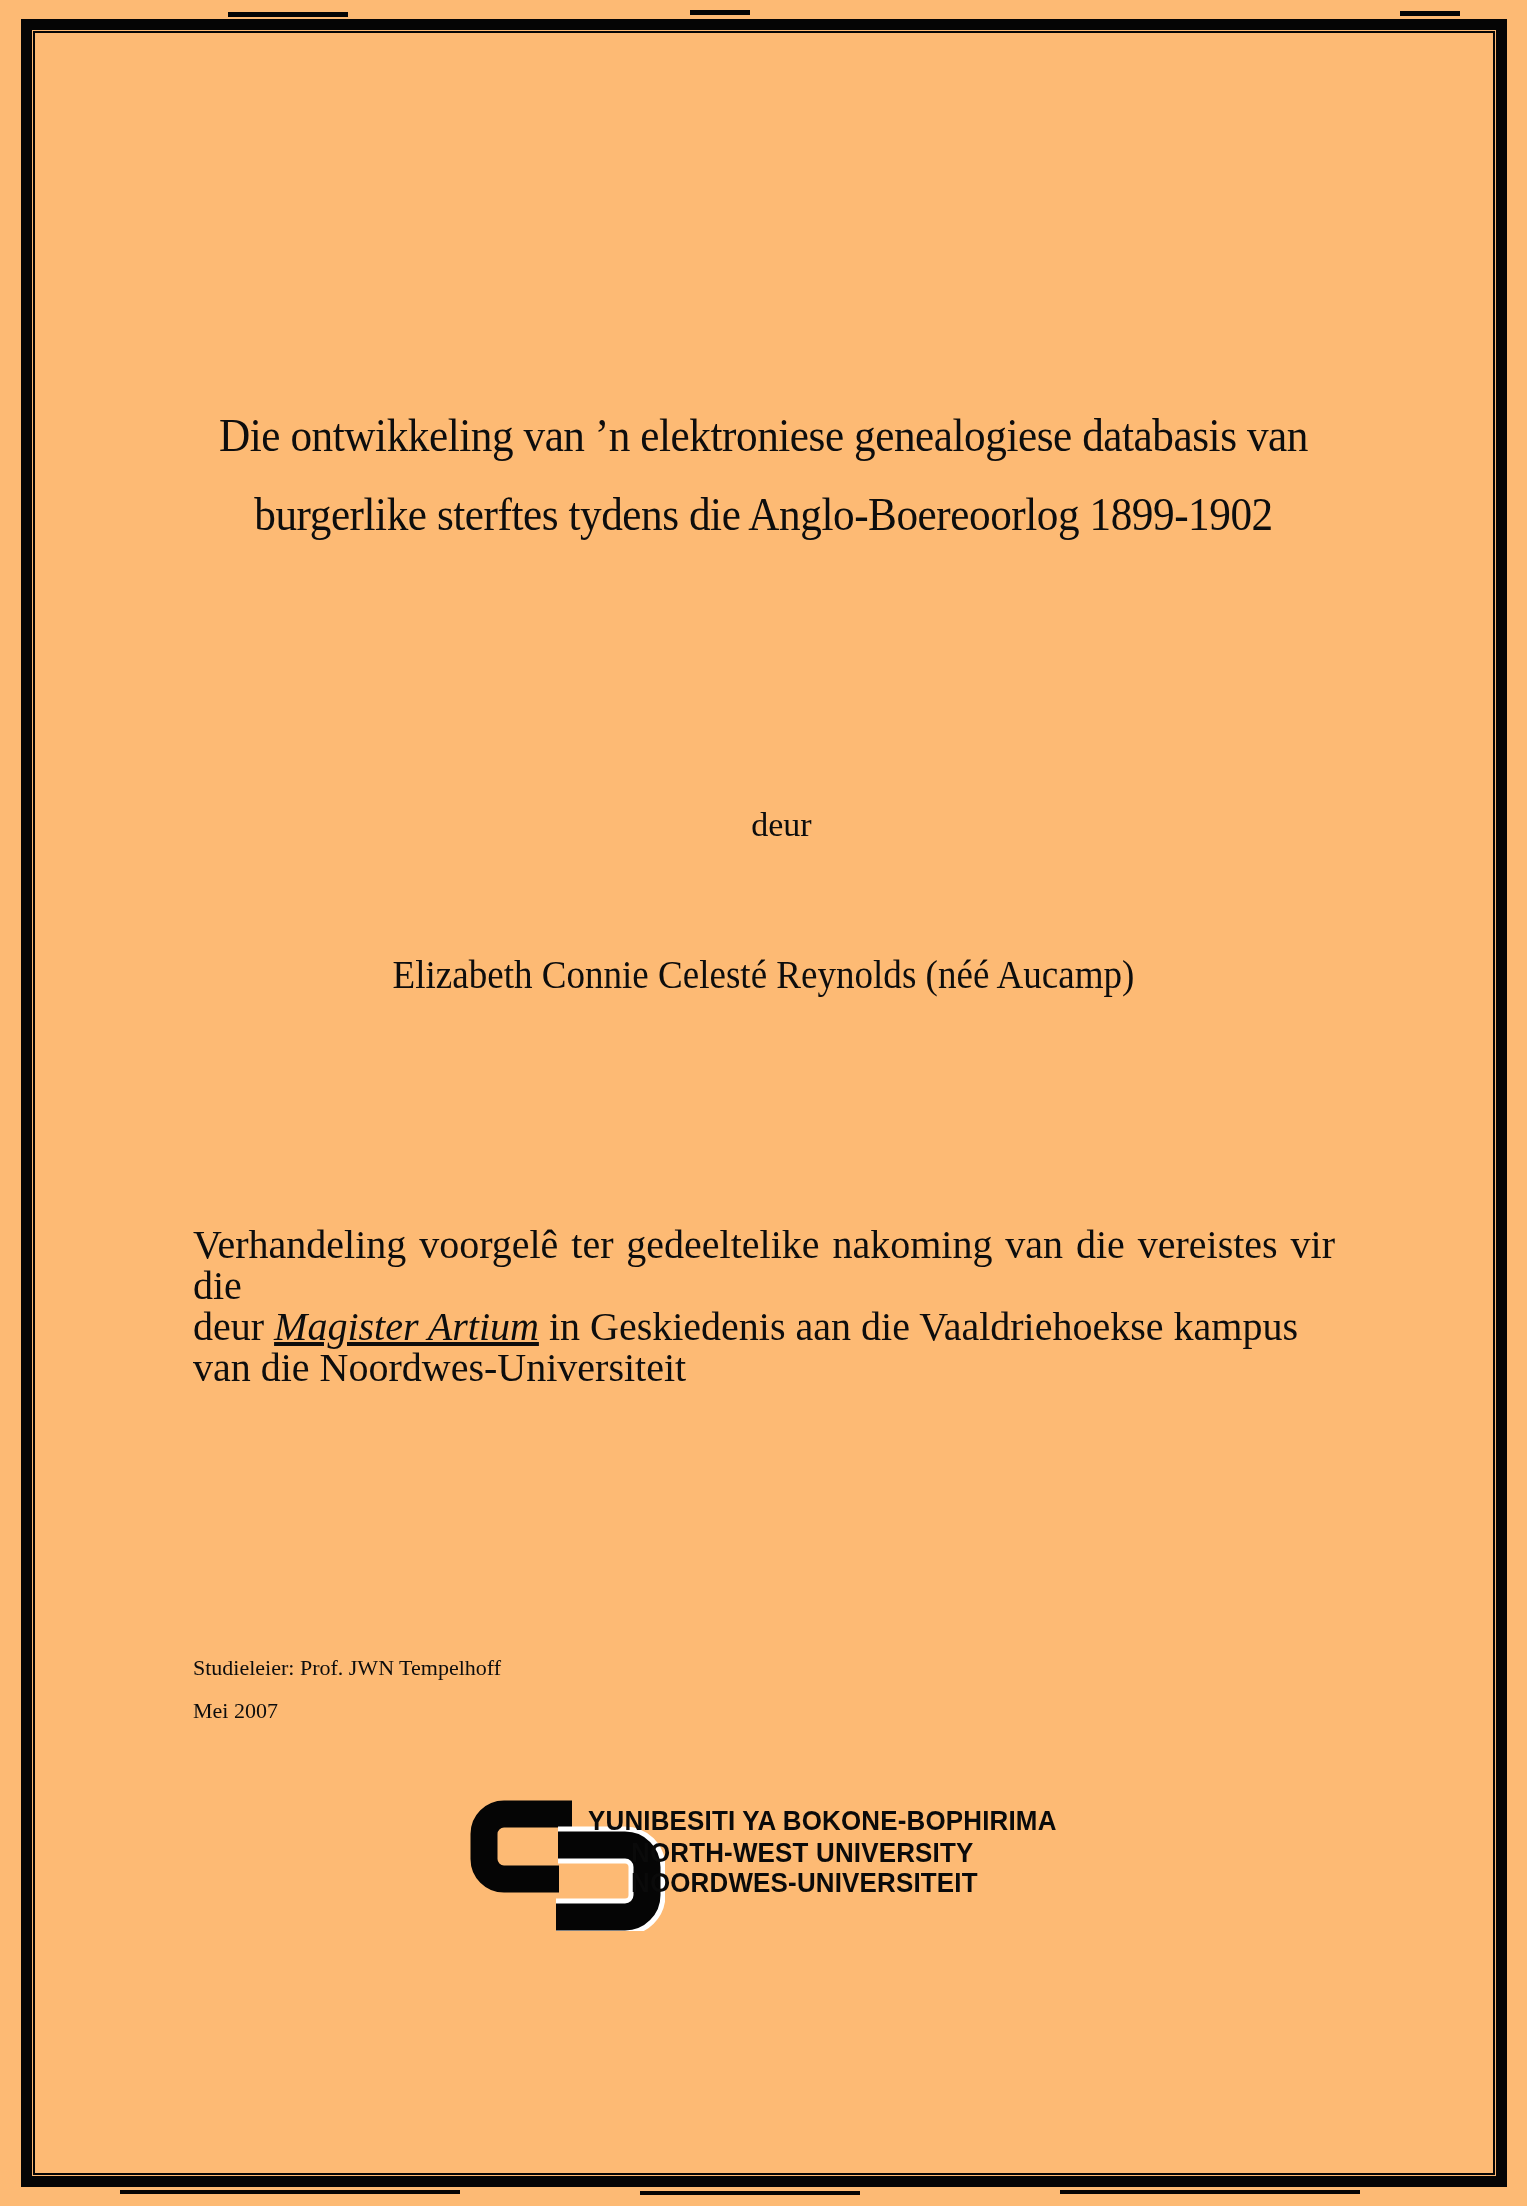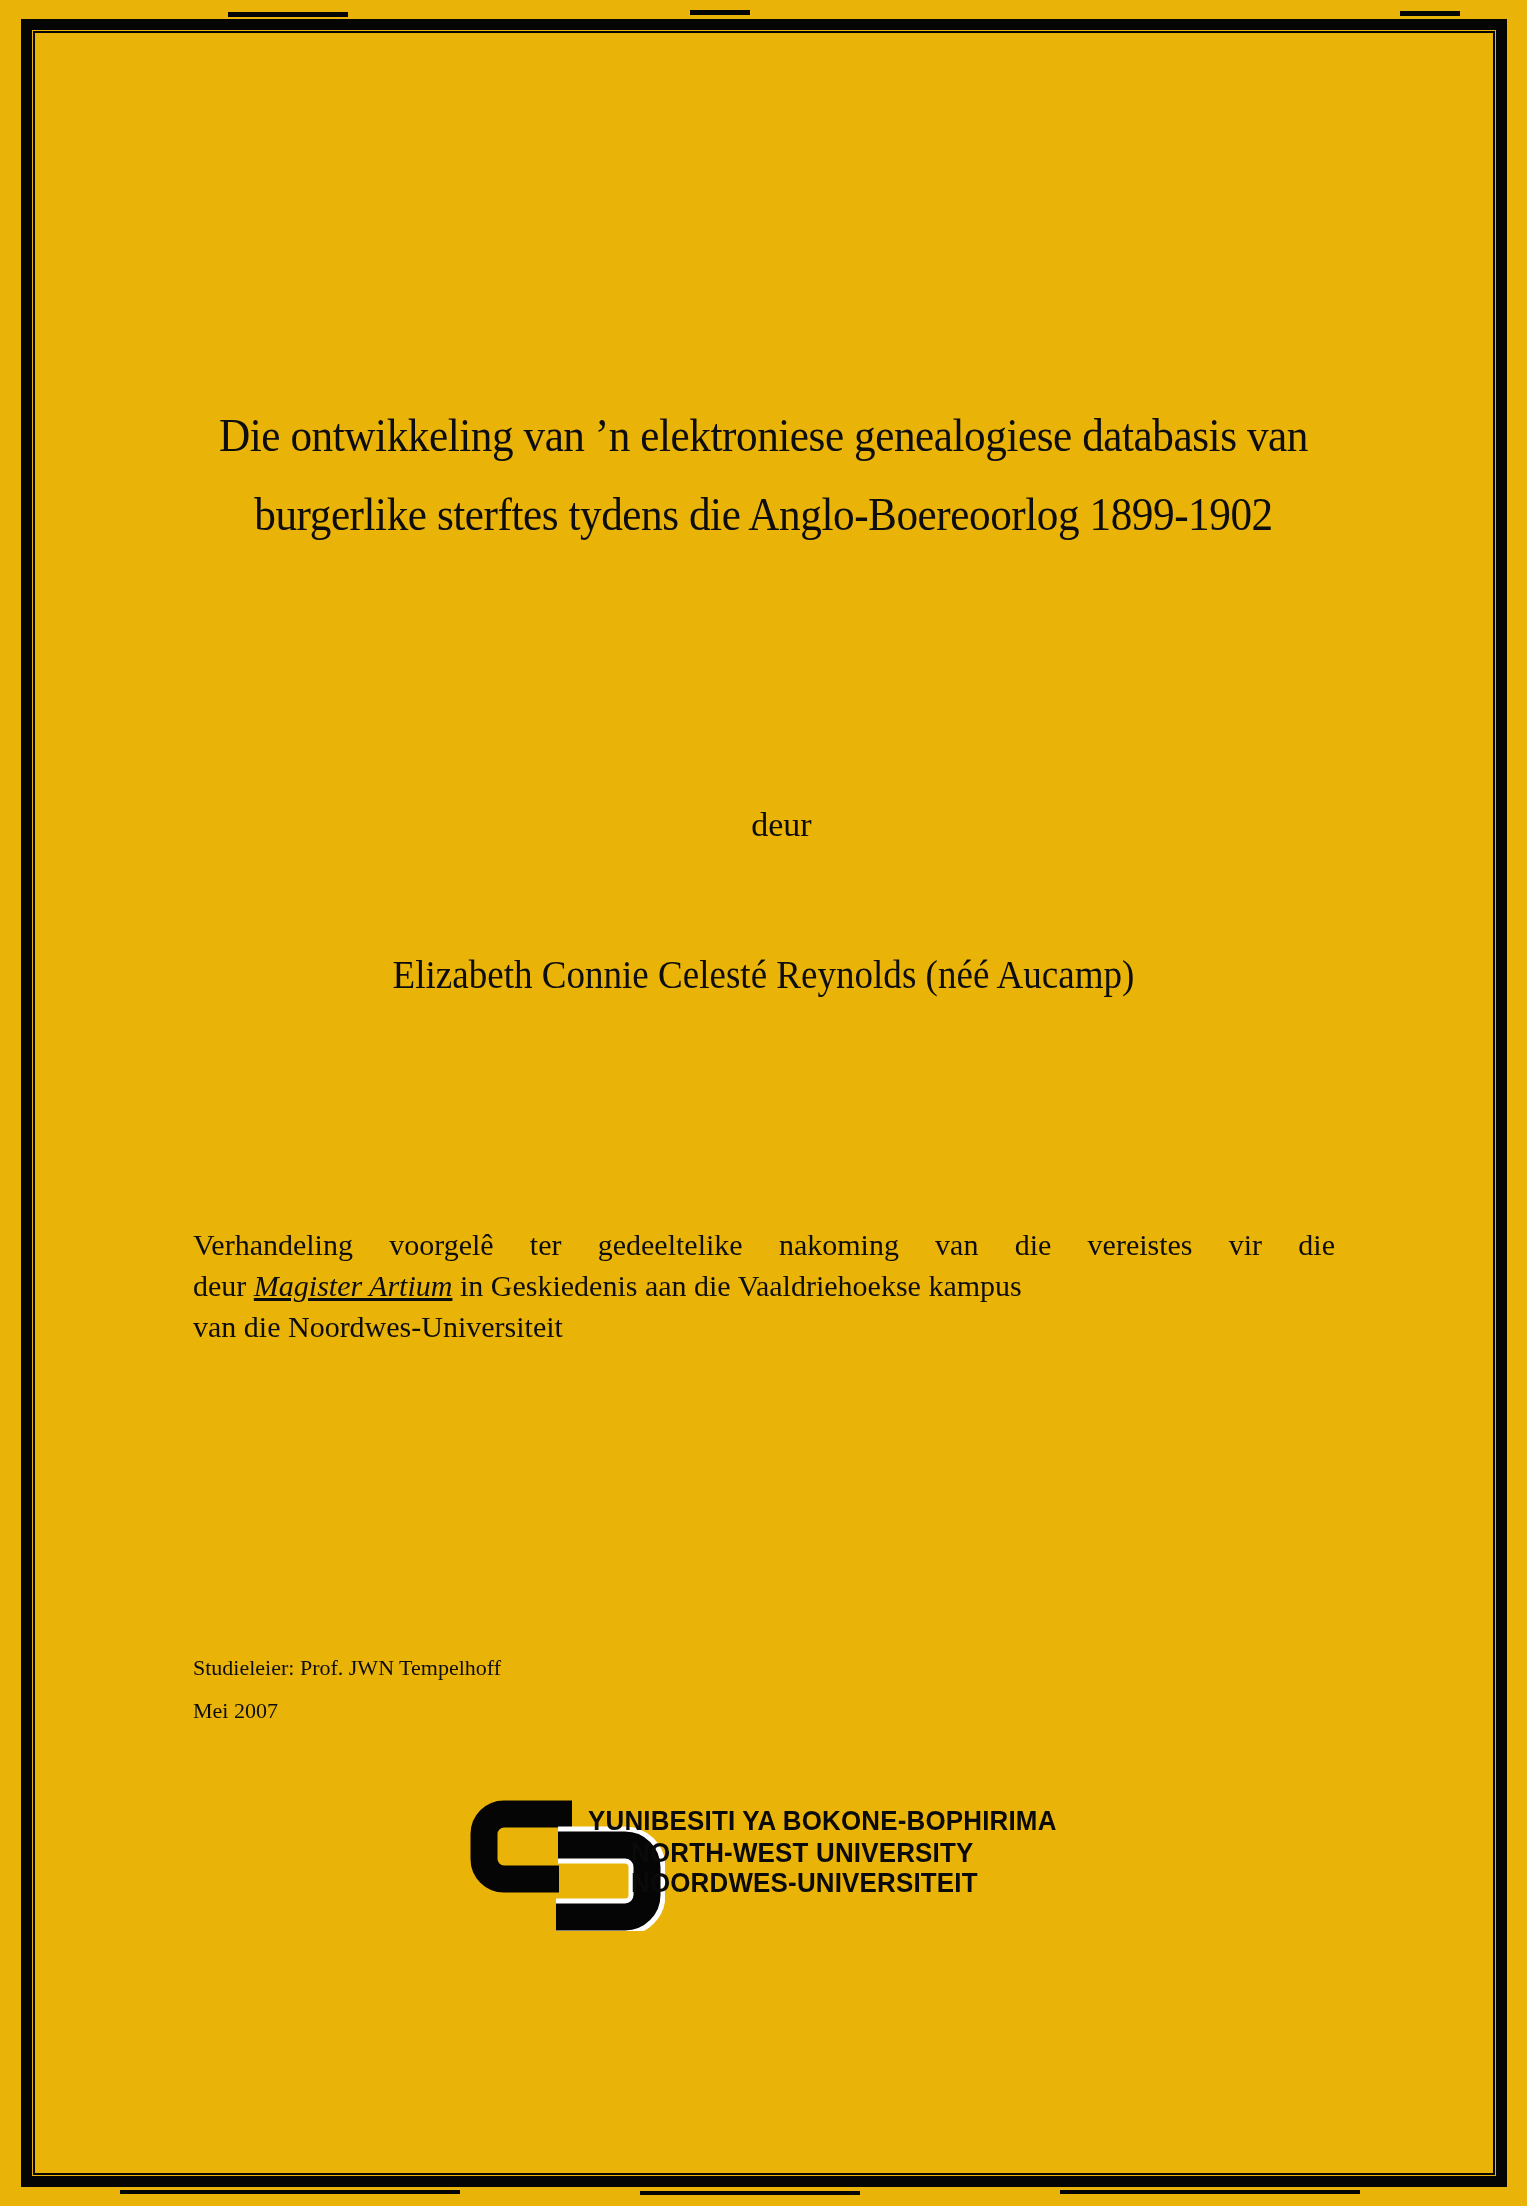--- a/index.html
+++ b/index.html
@@ -1,19 +1,19 @@
 <!DOCTYPE html>
 <html><head>
 <meta charset="utf-8">
 <style>
   html,body{margin:0;padding:0;background:#e8e8e8;}
   .page{
     position:relative;
     width:1527px;height:2206px;
-    background:#eab308;
+    background:#fdba74;
     font-family:"Liberation Serif","DejaVu Serif",serif;
     color:#0d0d0d;
     overflow:hidden;
   }
   .frame{
     position:absolute;left:21px;top:19px;right:20px;bottom:19px;
     border:11px solid #050505;
   }
   .frame-inner{
     position:absolute;left:1px;top:1px;right:1px;bottom:1px;
@@ -31,21 +31,21 @@
     position:absolute;left:0;right:0;top:806px;
     text-align:center;font-size:34px;padding-left:36px;
   }
   .author{
     position:absolute;left:0;right:0;top:952px;
     text-align:center;font-size:39px;
     transform:scaleX(0.95);transform-origin:center top;
   }
   .submission{
     position:absolute;left:193px;top:1224px;width:1142px;
-    font-size:30px;line-height:41px;
+    font-size:40px;line-height:41px;
   }
   .submission .justify-line{text-align:justify;text-align-last:justify;}
   .supervisor{
     position:absolute;left:193px;top:1646px;
     font-size:22px;line-height:43px;
   }
   .logo-mark{position:absolute;left:470px;top:1800px;width:195px;height:131px;}
   .logo-text{
     position:absolute;
     font-family:"Liberation Sans","DejaVu Sans",sans-serif;

